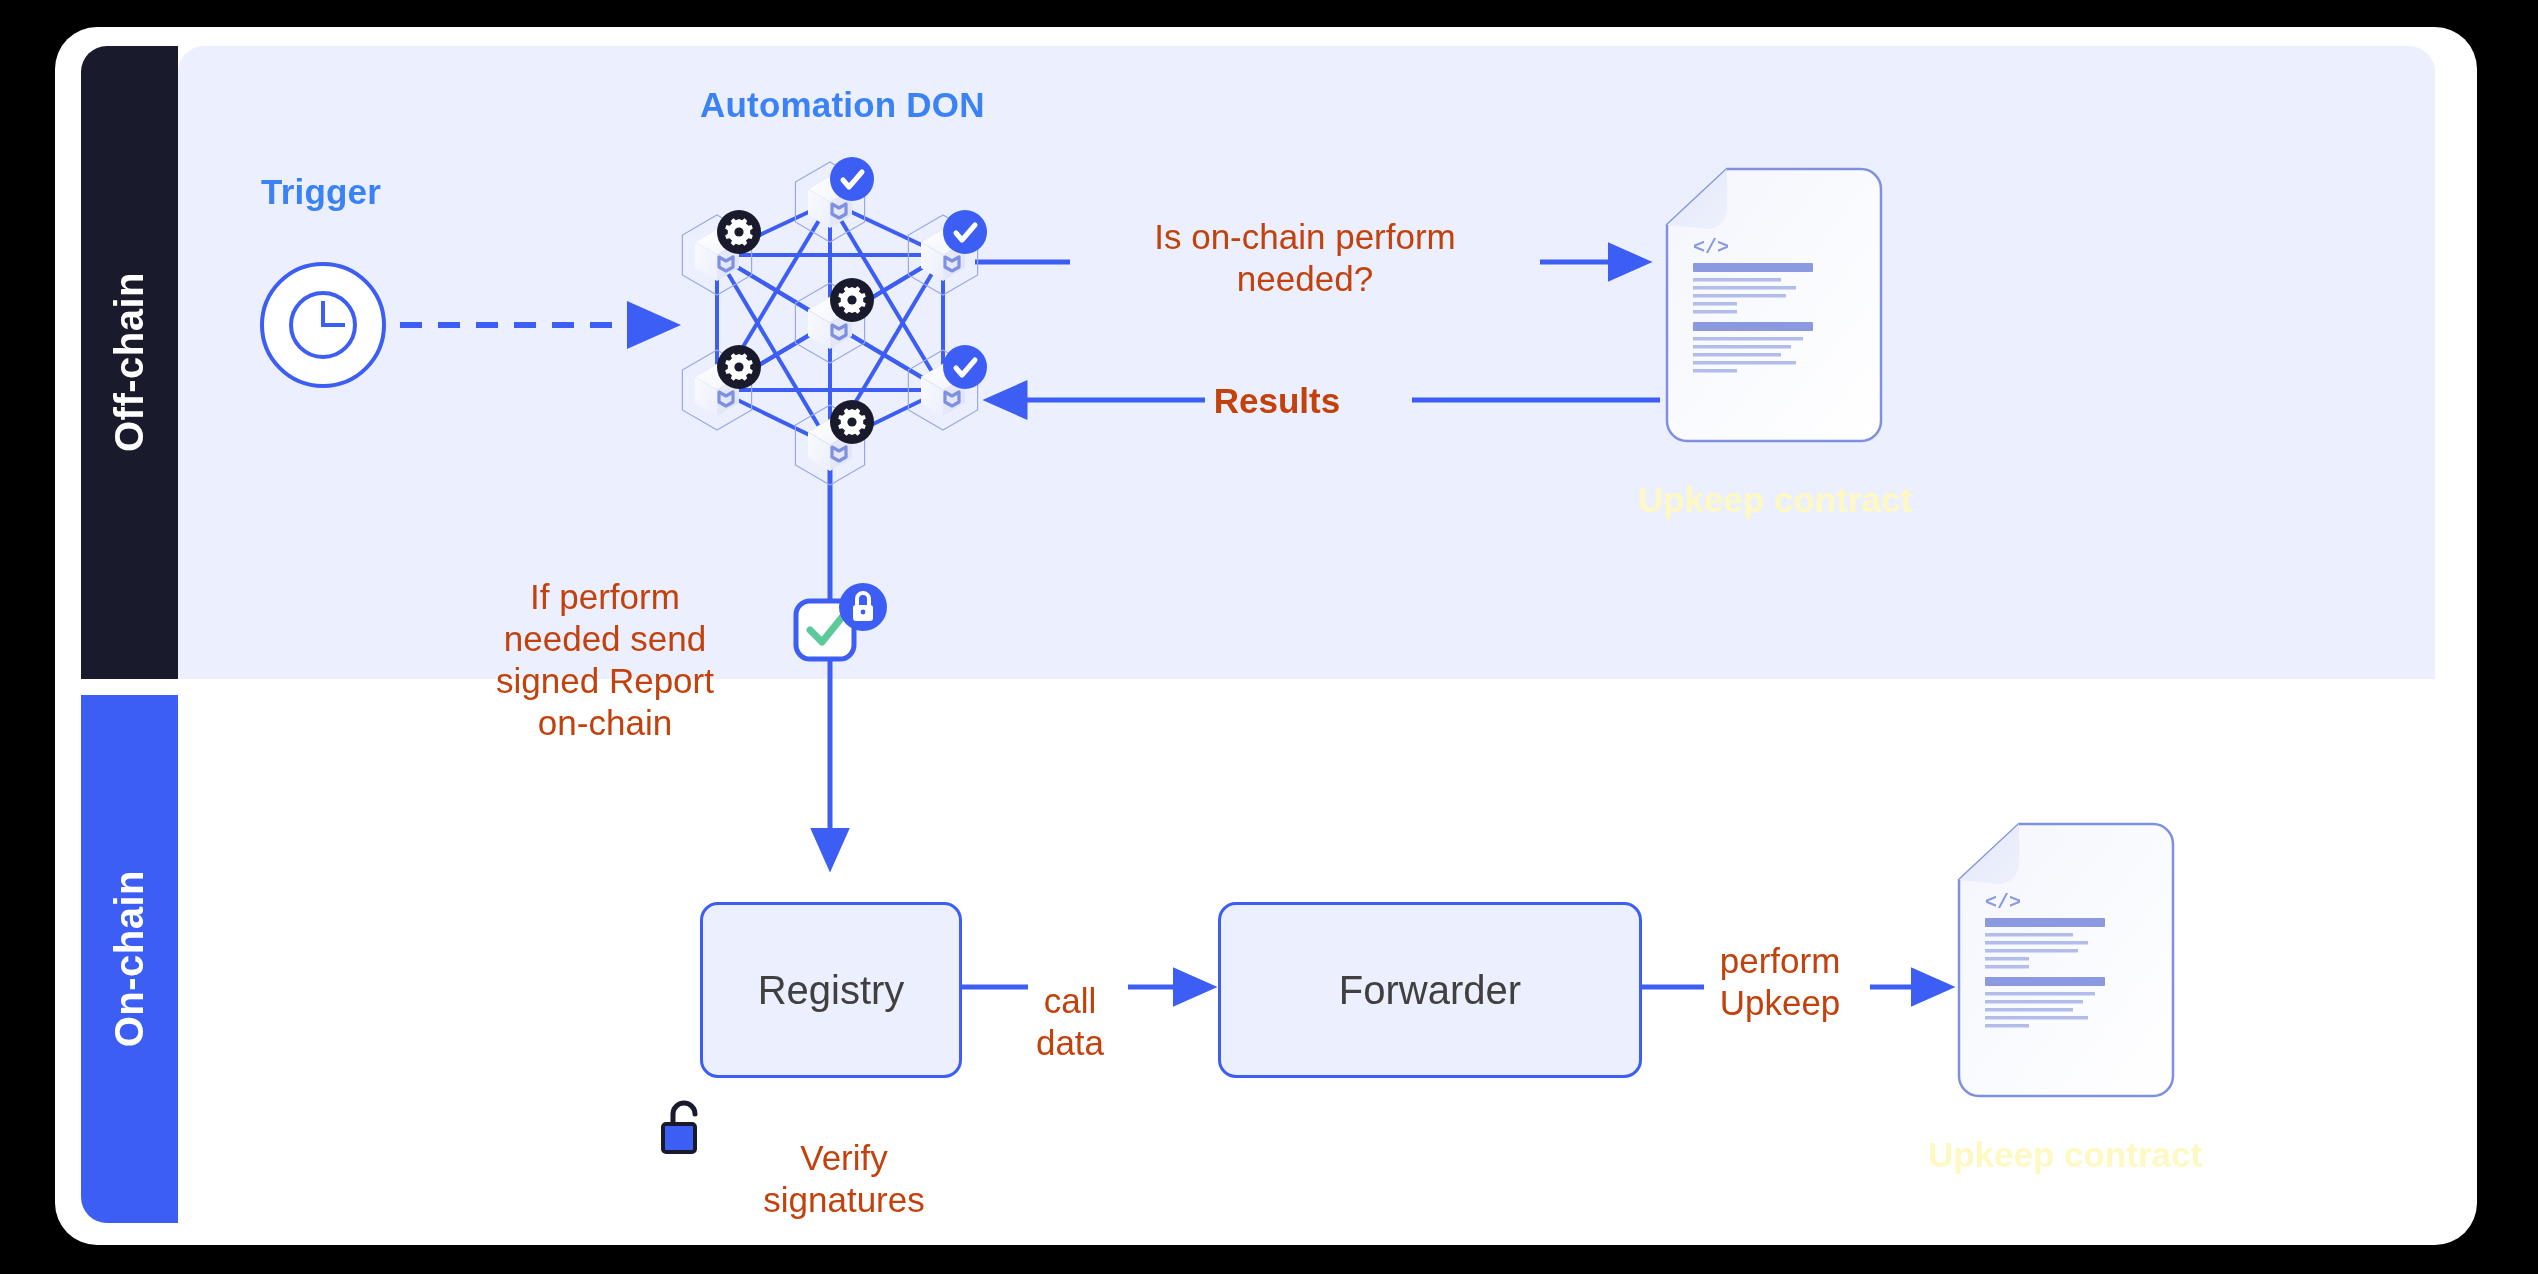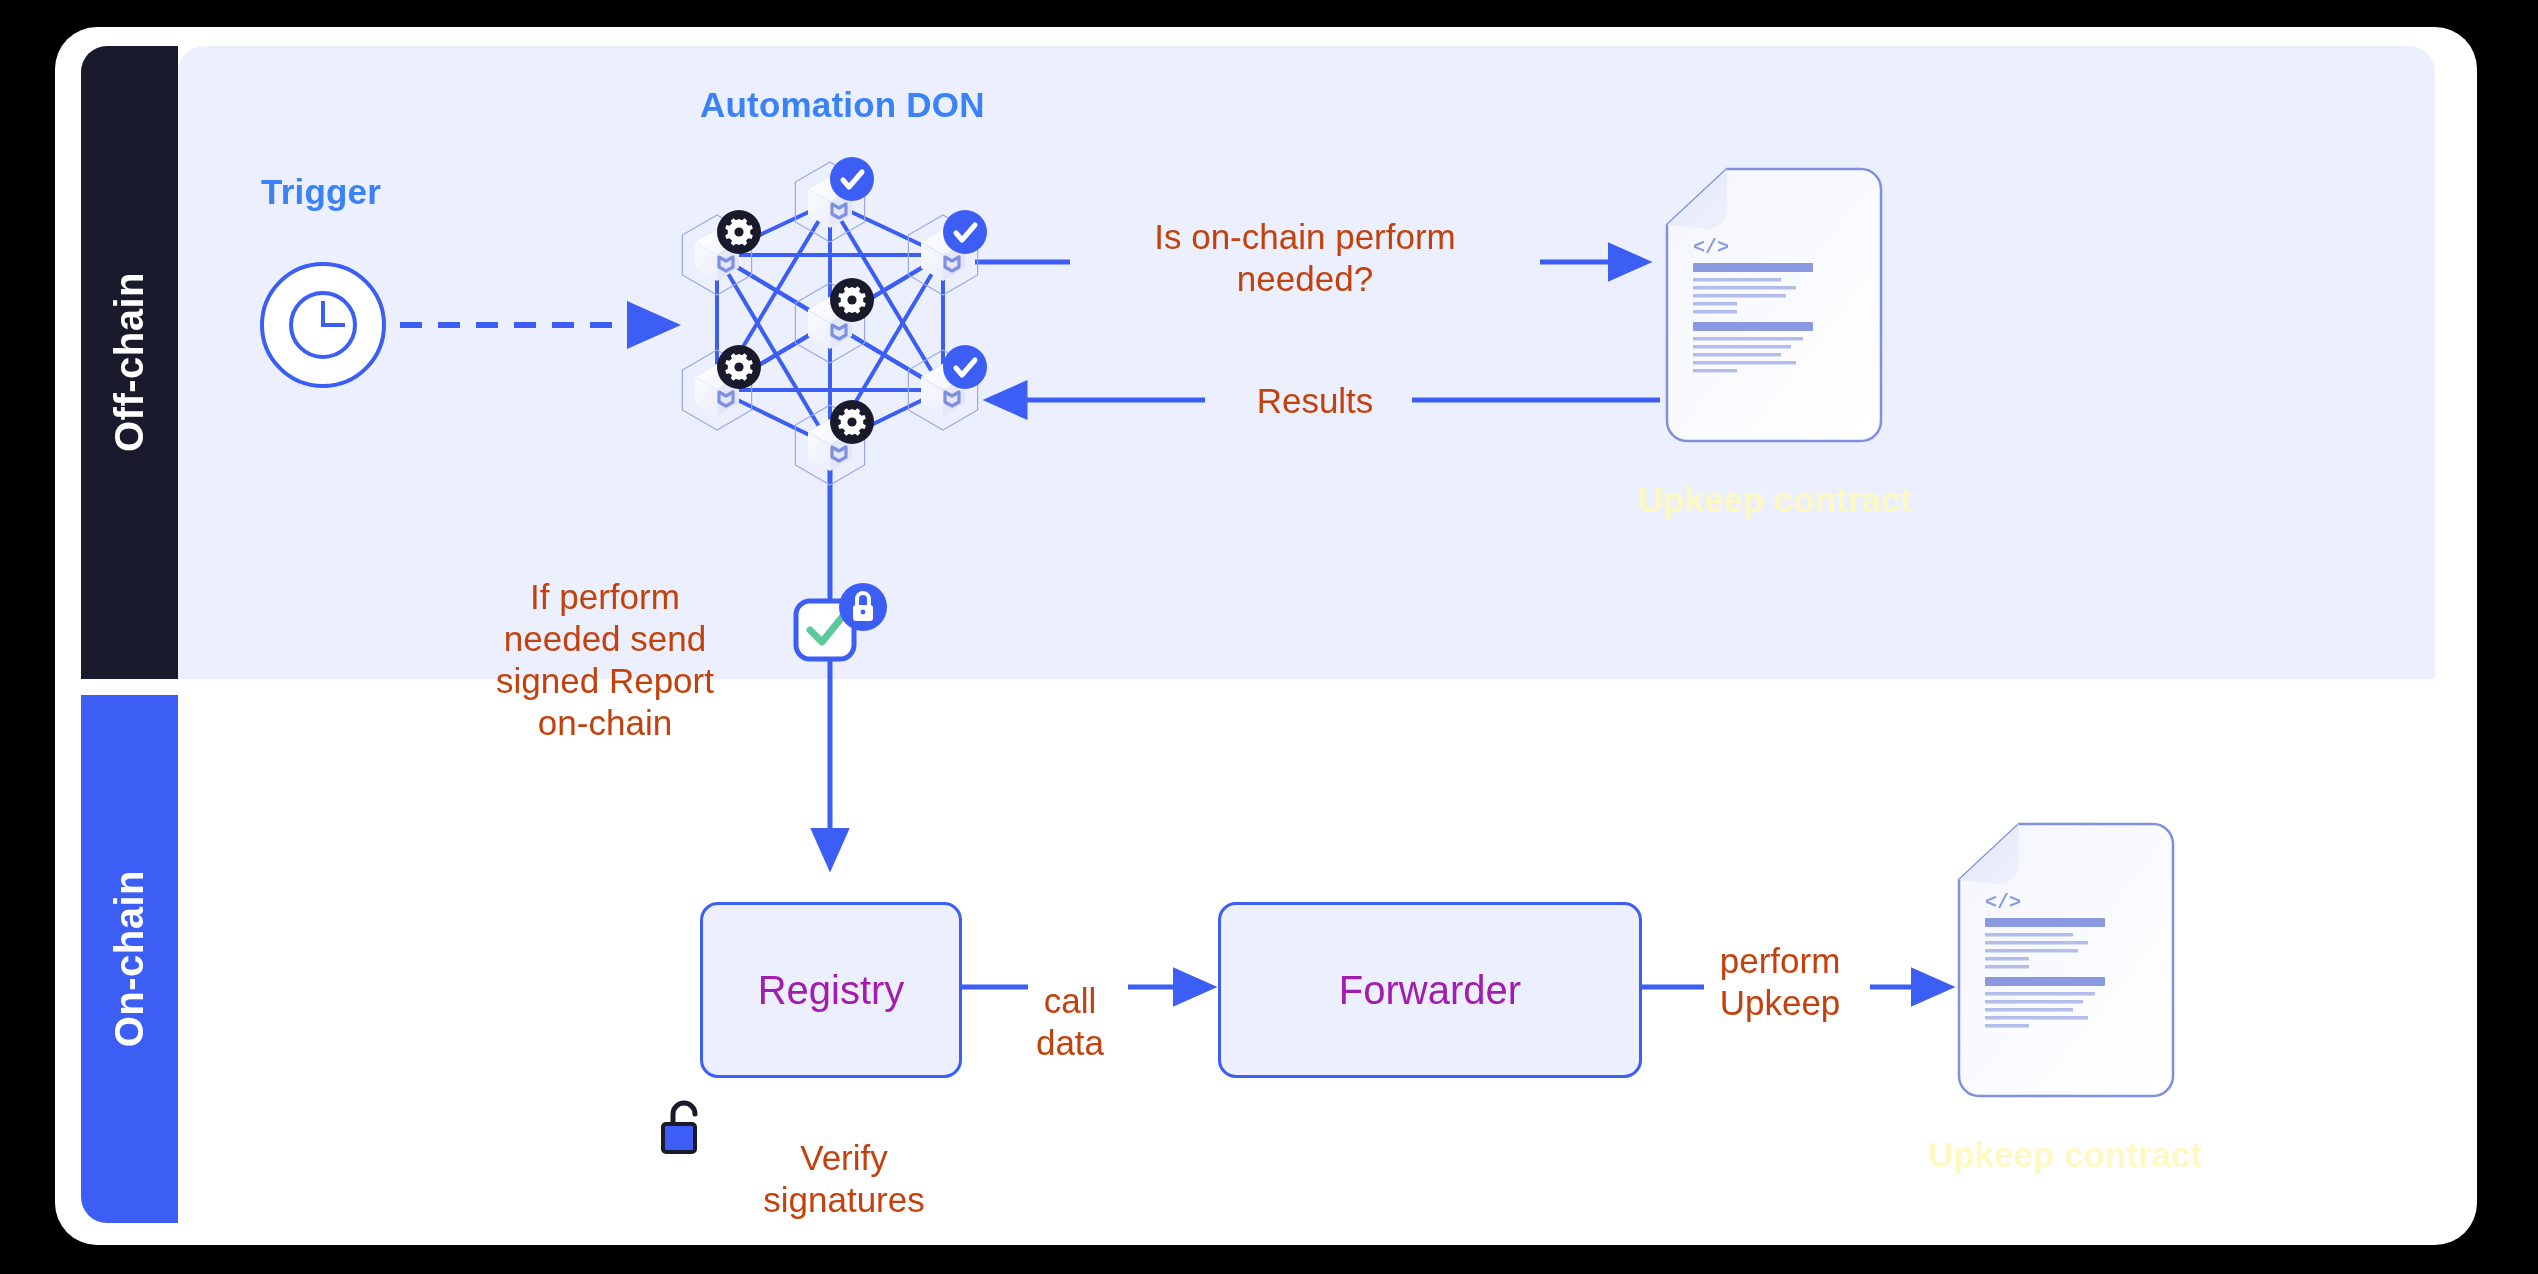--- a/index.html
+++ b/index.html
@@ -129,21 +129,21 @@
 
   
   .flowbox {
     position: absolute;
     background: #eceffd;
     border: 3px solid #3c5ef4;
     border-radius: 18px;
     display: flex;
     align-items: center;
     justify-content: center;
-    color: #a21caf;
+    color: #404040;
     font-size: 40px;
   }
   #box-registry { left: 700px; top: 902px; width: 256px; height: 170px; }
   #box-forwarder { left: 1218px; top: 902px; width: 418px; height: 170px; }
 
   
   .doc {
     position: absolute;
   }
   #doc-top { left: 1663px; top: 165px; width: 222px; height: 280px; }
@@ -289,21 +289,21 @@
     <use href="#badgecheck" transform="translate(305,232)"></use>
     <use href="#badgegear" transform="translate(79,97)"></use>
     <use href="#badgegear" transform="translate(192,165)"></use>
     <use href="#badgegear" transform="translate(79,232)"></use>
     <use href="#badgegear" transform="translate(192,287)"></use>
   </svg>
 
   <div class="annot" style="left:1090px; top:216px; width:430px;">Is on-chain perform
 needed?</div>
 
-  <div class="annot" style="left:1225px; top:380px; width:180px;">Results</div>
+  <div class="annot" style="left:1187px; top:380px; width:180px;font-weight:bold;">Results</div>
 
   <div class="annot" style="left:460px; top:576px; width:290px;">If perform
 needed send
 signed Report
 on-chain</div>
 
   <svg id="signed-report" viewBox="0 0 98 80">
     <rect x="3" y="18" width="58" height="58" rx="14" fill="#ffffff" stroke="#3c5ef4" stroke-width="5"></rect>
     <path d="M17 47 L29 59 L50 33" fill="none" stroke="#5cc99a" stroke-width="7" stroke-linecap="round" stroke-linejoin="round"></path>
     <g>

